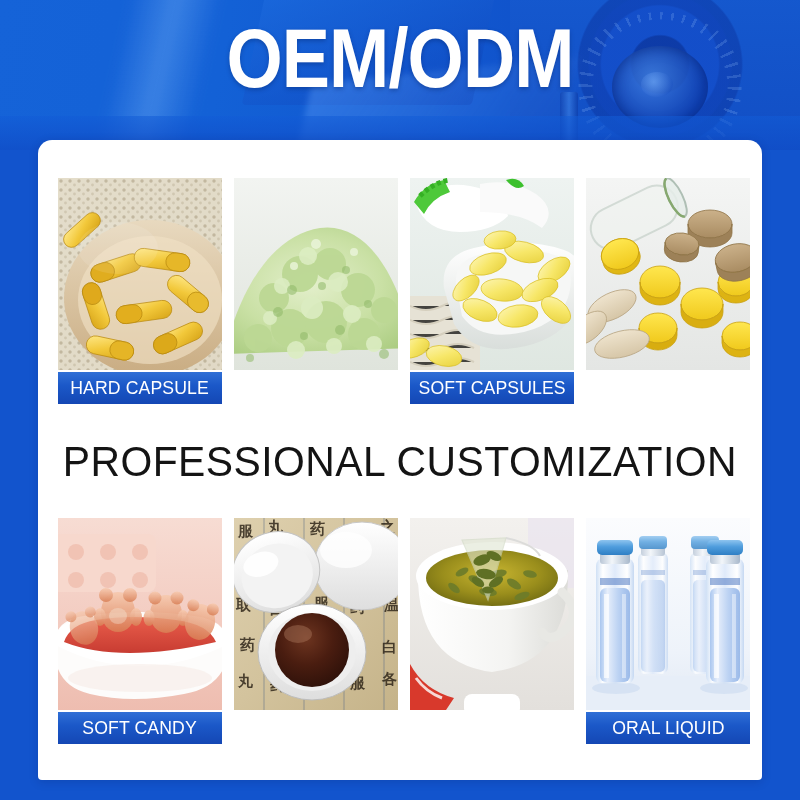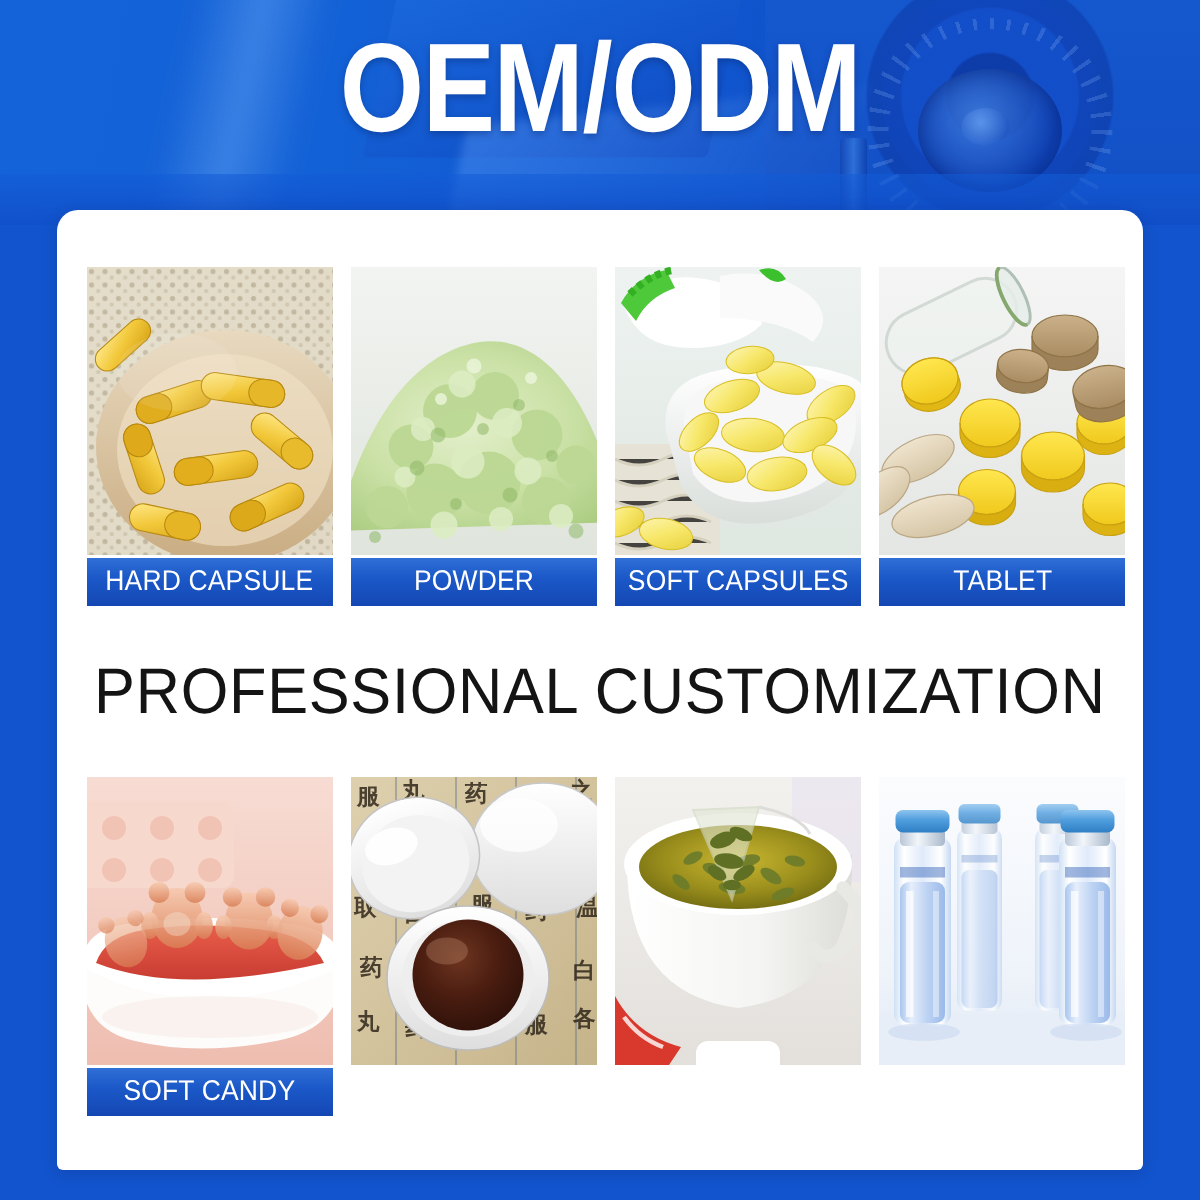--- a/index.html
+++ b/index.html
@@ -337,23 +337,20 @@
               <circle cx="134" cy="126" r="4"></circle>
                 <circle cx="150" cy="176" r="5"></circle>
                 <circle cx="16" cy="180" r="4"></circle>
             </g>
             <g fill="#ecf6dc" opacity=".8">
               <circle cx="82" cy="66" r="5"></circle>
                 <circle cx="60" cy="88" r="4"></circle>
                 <circle cx="120" cy="74" r="4"></circle>
             </g>
           </svg>
-        </div>
-        <div class="label">
-          <span>POWDER</span>
         </div>
       </div>
 
       <div class="card">
         <div class="thumb">
           <svg viewBox="0 0 164 192" preserveAspectRatio="xMidYMid slice" aria-hidden="true">
             <defs>
               <linearGradient id="sgbg" x1="0" y1="0" x2="0" y2="1">
                 <stop offset="0" stop-color="#eef3f1"></stop>
                   <stop offset="1" stop-color="#dfe7e1"></stop>
@@ -472,23 +469,20 @@
                   <ellipse rx="17" ry="11" fill="url(#brn)"></ellipse>
                   <path d="M-17 0 a17 11 0 0 0 34 0 v7 a17 11 0 0 1 -34 0 Z" fill="#9d8158"></path>
                 </g>
             </g>
             <g stroke="#b9a684" stroke-width=".8">
               <ellipse cx="26" cy="128" rx="26" ry="13" fill="url(#beige)" transform="rotate(-26 26 128)"></ellipse>
               <ellipse cx="36" cy="166" rx="28" ry="13" fill="url(#beige)" transform="rotate(-14 36 166)"></ellipse>
               <ellipse cx="2" cy="150" rx="22" ry="12" fill="url(#beige)" transform="rotate(-40 2 150)"></ellipse>
             </g>
           </svg>
-        </div>
-        <div class="label">
-          <span>TABLET</span>
         </div>
       </div>
     </div>
 
     <div class="banner">
       <div class="rule"></div>
       <div class="banner-text">PROFESSIONAL CUSTOMIZATION</div>
       <div class="rule"></div>
     </div>
 
@@ -749,17 +743,20 @@
               <rect x="121" y="22" width="36" height="15" rx="5" fill="url(#capg)"></rect>
               <rect x="124" y="60" width="30" height="7" fill="#2f5fb5" opacity=".45"></rect>
               <rect x="128" y="76" width="5" height="84" fill="#ffffff" opacity=".7"></rect>
               <rect x="146" y="76" width="4" height="84" fill="#ffffff" opacity=".45"></rect>
             </g>
 
             <ellipse cx="30" cy="170" rx="24" ry="6" fill="#c9d8ee" opacity=".55"></ellipse>
             <ellipse cx="138" cy="170" rx="24" ry="6" fill="#c9d8ee" opacity=".55"></ellipse>
           </svg>
         </div>
+        <div class="label">
+          <span>ORAL LIQUID</span>
+        </div>
       </div>
     </div>
 
   </div>
 </div>
 
 </body></html>

